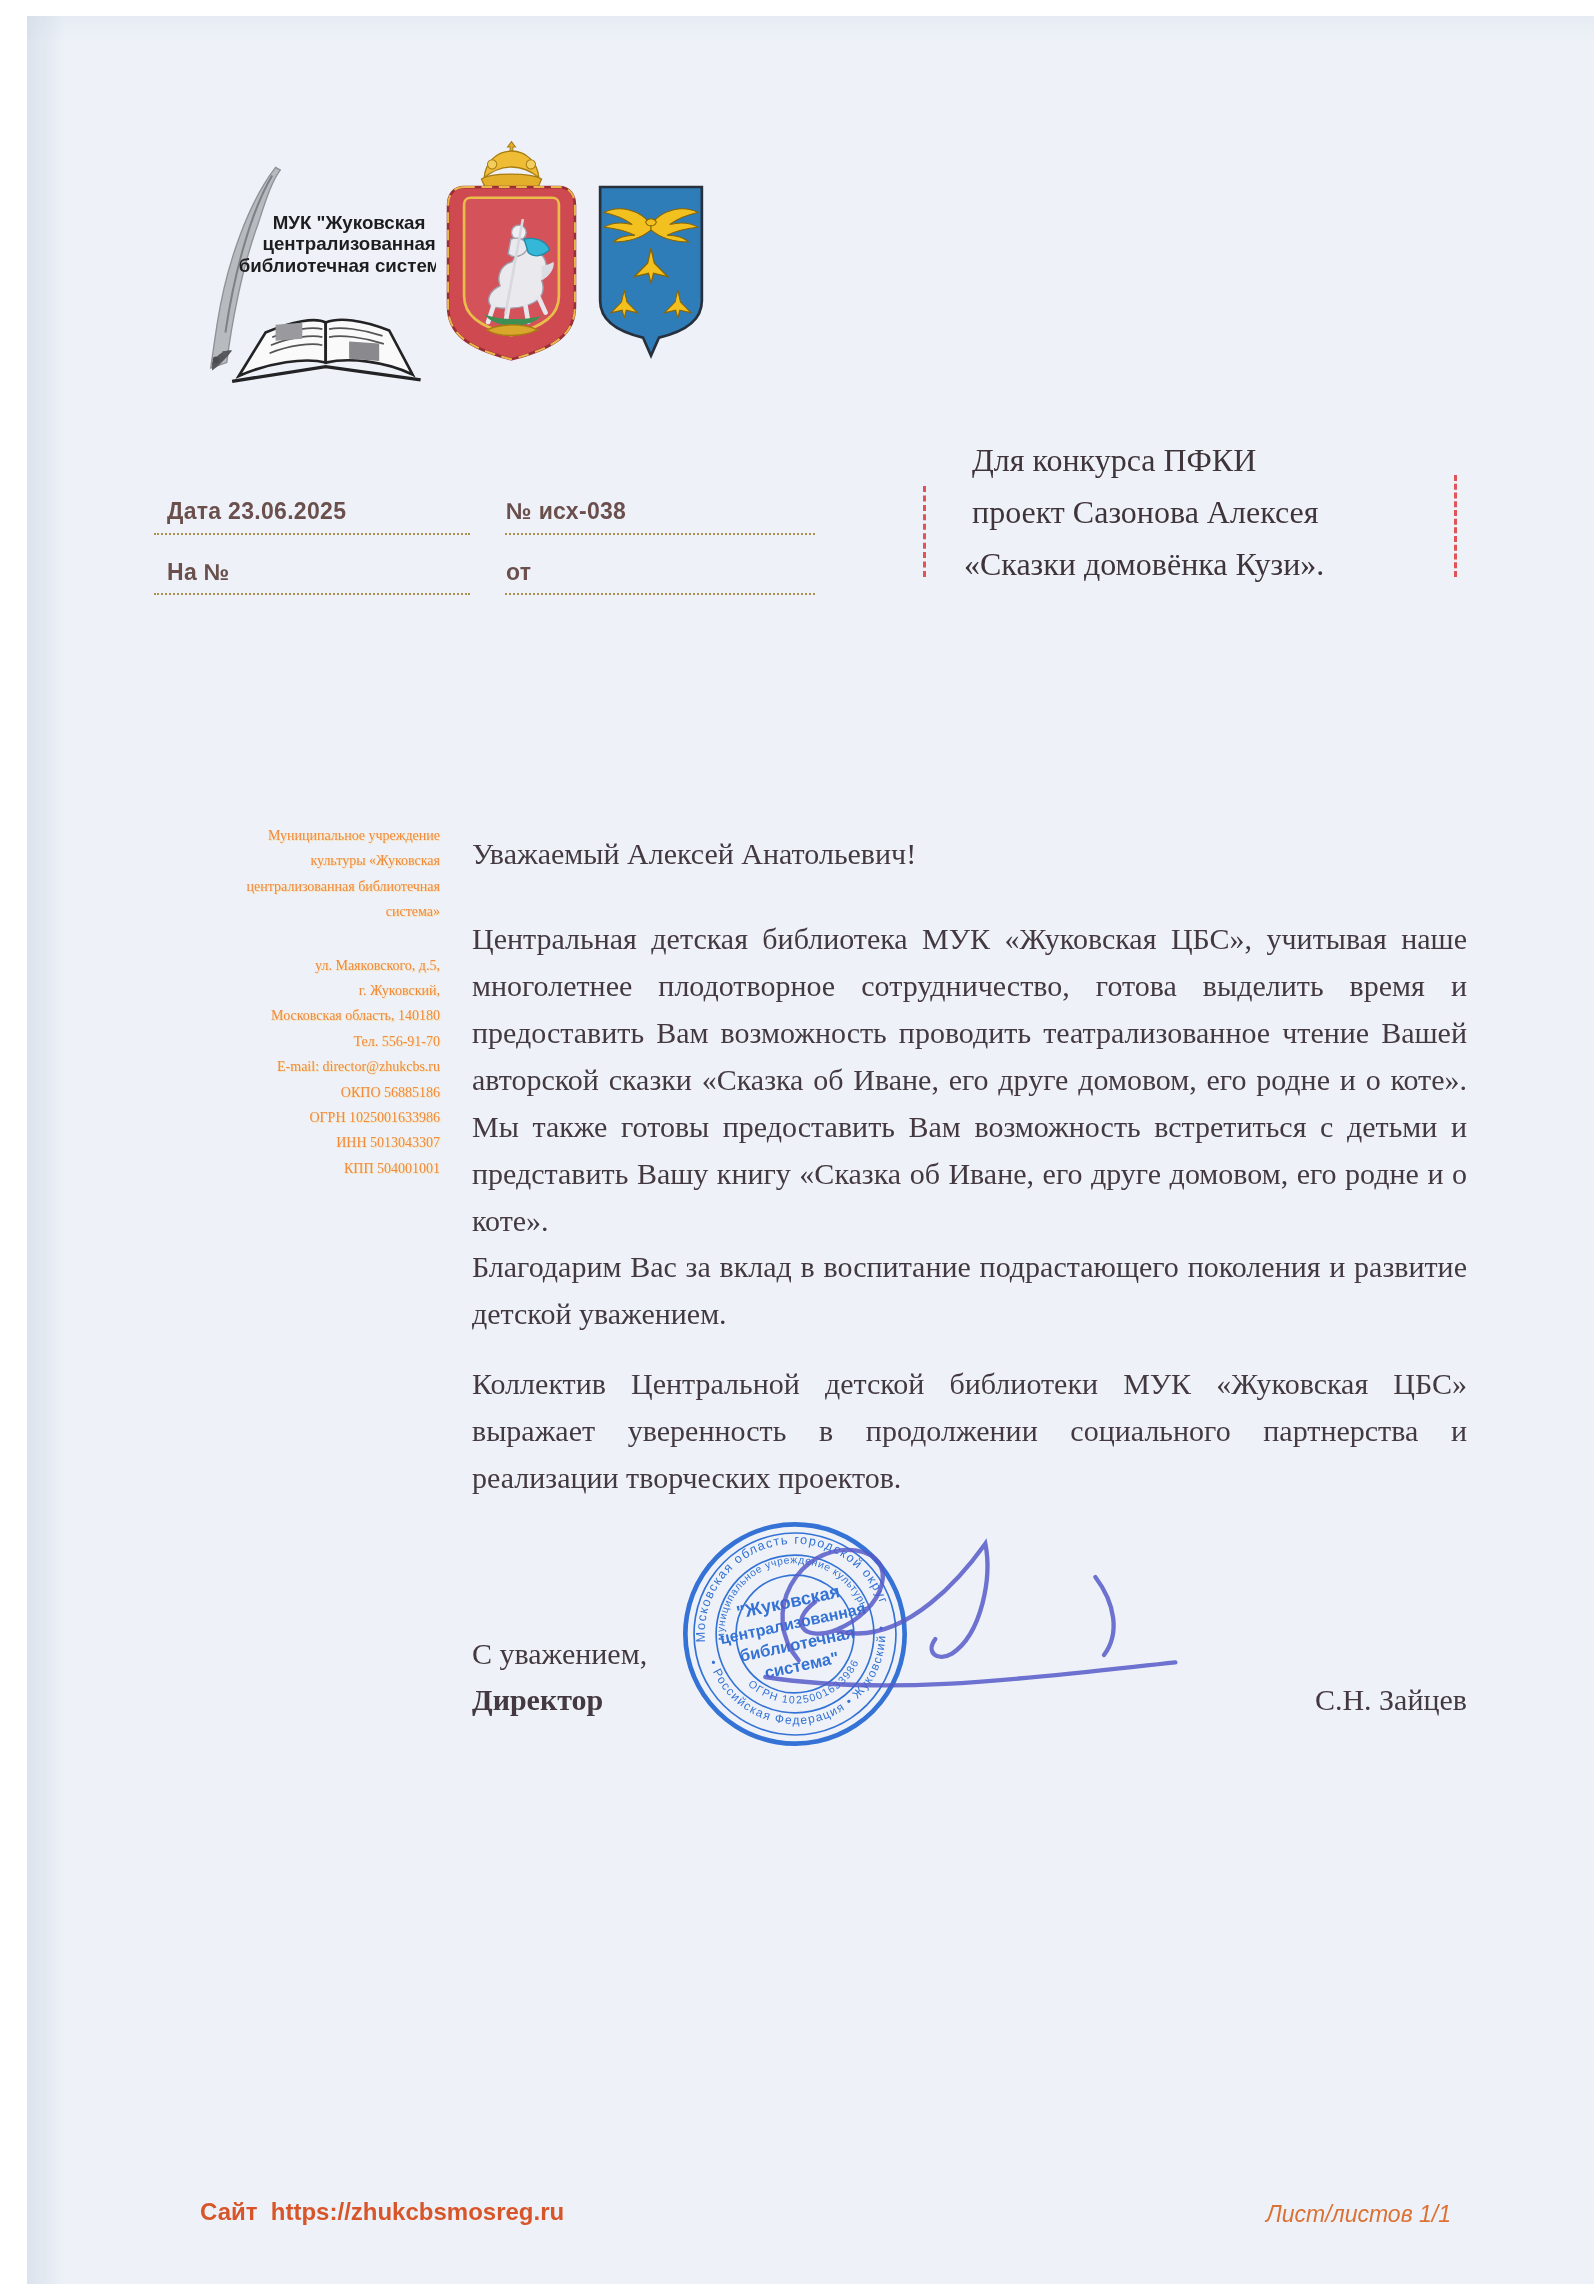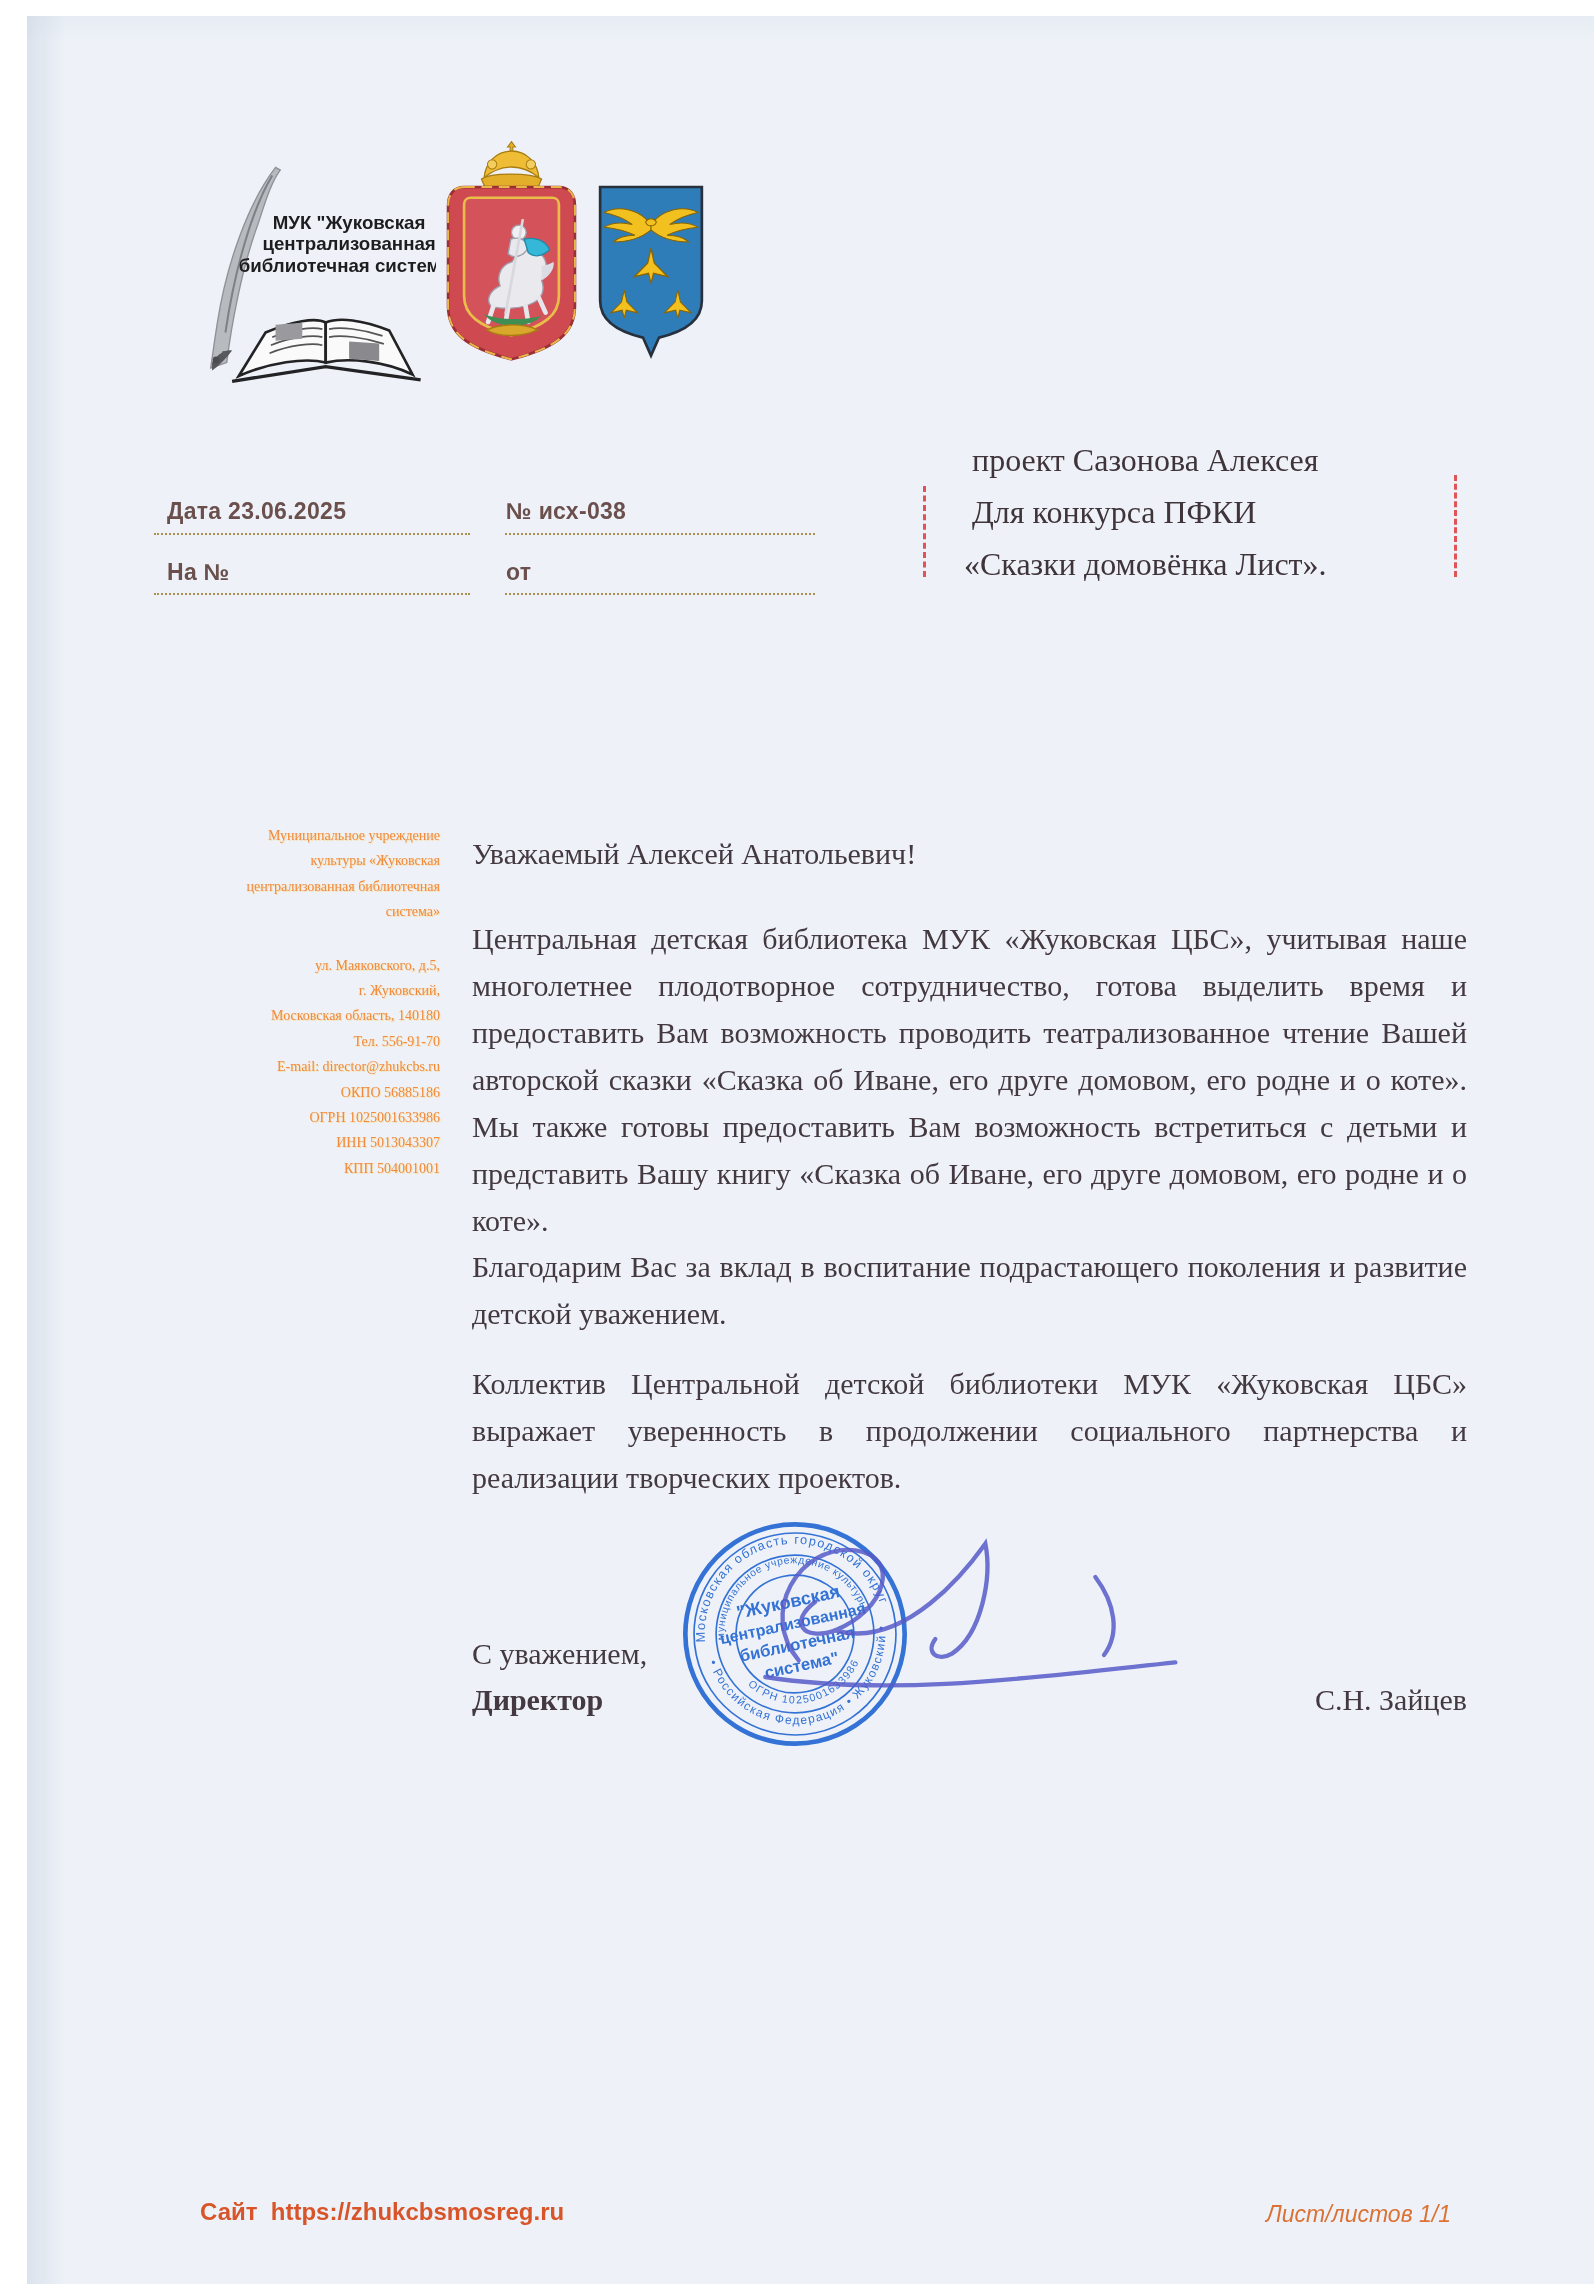--- a/index.html
+++ b/index.html
@@ -110,23 +110,23 @@
     </g>
 
     <g fill="#f2c120" stroke="#8a6400" stroke-width="1.5">
       <path transform="translate(82,130) scale(1.25)" d="M0,-26 L4,-8 L20,8 L3,4 L0,16 L-3,4 L-20,8 L-4,-8 Z"></path>
       <path transform="translate(42,186)" d="M0,-26 L4,-8 L20,8 L3,4 L0,16 L-3,4 L-20,8 L-4,-8 Z"></path>
       <path transform="translate(122,186)" d="M0,-26 L4,-8 L20,8 L3,4 L0,16 L-3,4 L-20,8 L-4,-8 Z"></path>
     </g>
   </svg>
 
   <div class="abs" style="left:964px;top:434px;">
+    <div class="note-line" style="padding-left:8px;line-height:52px;">Для конкурса ПФКИ</div>
     <div class="note-line" style="line-height:52px;"> проект Сазонова Алексея</div>
-    <div class="note-line" style="padding-left:8px;line-height:52px;">Для конкурса ПФКИ</div>
-    <div class="note-line" style="line-height:52px;">«Сказки домовёнка Лист».</div>
+    <div class="note-line" style="line-height:52px;">«Сказки домовёнка Кузи».</div>
   </div>
 
   <div class="abs red-dash" style="left:923px;top:486px;height:91px;"></div>
   <div class="abs red-dash" style="left:1454px;top:475px;height:102px;"></div>
 
   <div class="abs ref-label" style="left:167px;top:498px;">Дата 23.06.2025</div>
   <div class="abs dotline" style="left:154px;top:533px;width:316px;"></div>
   <div class="abs ref-label" style="left:506px;top:498px;">№ исх-038</div>
   <div class="abs dotline" style="left:505px;top:533px;width:310px;"></div>
   <div class="abs ref-label" style="left:167px;top:559px;">На №</div>

